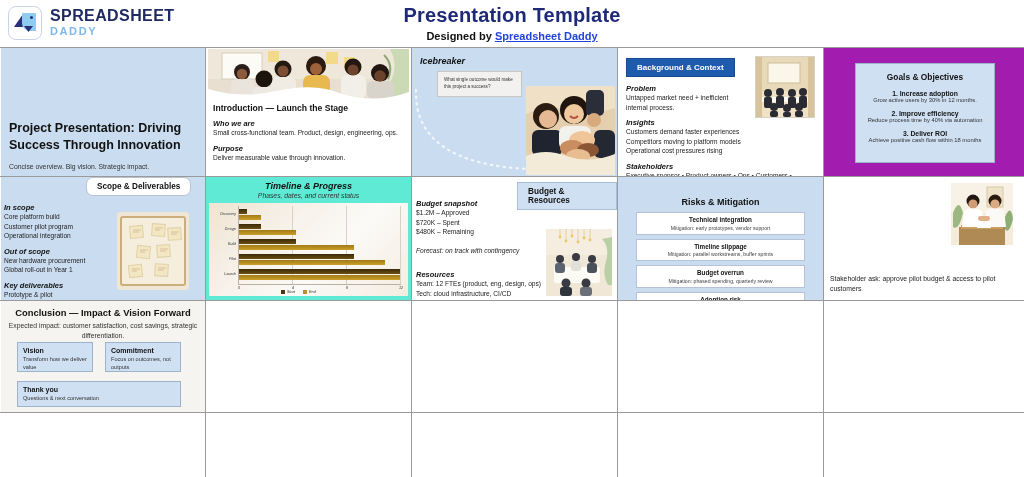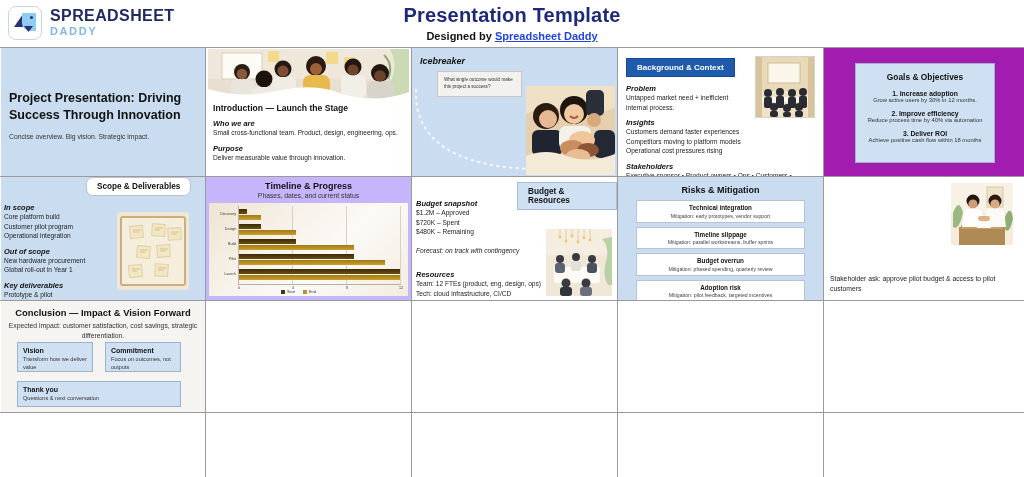--- a/index.html
+++ b/index.html
@@ -125,21 +125,21 @@
     <div class="hline" style="top:0px"></div>
     <div class="hline" style="top:129px"></div>
     <div class="hline" style="top:253px"></div>
     <div class="hline" style="top:365px"></div>
     <div class="vline" style="left:205px"></div>
     <div class="vline" style="left:411px"></div>
     <div class="vline" style="left:617px"></div>
     <div class="vline" style="left:823px"></div>
 
     <div class="cell" style="left:1px;top:1px;width:204px;height:128px;background:#c9dcf0;padding:10px 8px;">
-      <div class="slide-title" style="margin-top:32px">Project Presentation: Driving Success Through Innovation</div>
+      <div class="slide-title" style="margin-top:62px">Project Presentation: Driving Success Through Innovation</div>
       <div class="slide-sub">Concise overview. Big vision. Strategic impact.</div>
     </div>
 
     <div class="cell" style="left:206px;top:1px;width:205px;height:128px;background:#fff;">
 
       <div class="illus" style="left:2px;top:1px;width:201px;height:50px;">
         <svg width="201" height="50" viewBox="0 0 201 50" preserveAspectRatio="none">
           <rect width="201" height="50" fill="#e8dfd0"></rect>
           <rect x="0" y="0" width="201" height="30" fill="#efe7da"></rect>
           <rect x="14" y="4" width="40" height="26" fill="#fdfbf6" stroke="#d8cdb8"></rect>
@@ -303,21 +303,21 @@
             <rect x="12" y="53" width="13" height="12" transform="rotate(-6 18 59)"></rect>
             <rect x="38" y="52" width="13" height="12" transform="rotate(3 44 58)"></rect>
           </g>
           <g stroke="#c4a87a" stroke-width=".6">
             <path d="M16 18 h8 M16 20 h6 M38 16 h8 M38 18 h5 M54 20 h8 M54 22 h6 M23 38 h8 M23 40 h5 M43 37 h8 M43 39 h6 M15 57 h8 M15 59 h5 M41 56 h8 M41 58 h6"></path>
           </g>
         </svg>
       </div>
     </div>
 
-    <div class="cell" style="left:206px;top:130px;width:205px;height:123px;background:#c4b5fd;">
+    <div class="cell" style="left:206px;top:130px;width:205px;height:123px;background:#5eead4;font-style:italic;">
       <div class="chart-title" style="position:absolute;left:0;top:4px;width:205px;">Timeline &amp; Progress</div>
       <div class="chart-subtitle" style="position:absolute;left:0;top:14px;width:205px;">Phases, dates, and current status</div>
 
       <div class="plot" style="left:3px;top:26px;width:199px;height:93px;">
 
         <div style="position:absolute;left:29px;top:3px;width:1px;height:78px;background:#b9b2a4;"></div>
 
         <div style="position:absolute;left:29px;top:81px;width:163px;height:1px;background:#b9b2a4;"></div>
 
         <div class="gridv" style="left:83px;top:3px;height:78px;"></div>
@@ -397,21 +397,21 @@
               <rect x="41" y="34" width="10" height="10" rx="3" fill="#4a505c"></rect>
             <circle cx="20" cy="54" r="4.5"></circle>
               <rect x="14" y="58" width="12" height="9" rx="3" fill="#2f343d"></rect>
             <circle cx="40" cy="54" r="4.5"></circle>
               <rect x="34" y="58" width="12" height="9" rx="3" fill="#6a6f7a"></rect>
           </g>
         </svg>
       </div>
     </div>
 
-    <div class="cell" style="left:618px;top:130px;width:205px;height:123px;background:#c9dcf0;padding:8px 18px;">
+    <div class="cell" style="left:618px;top:130px;width:205px;height:123px;background:#c9dcf0;padding:20px 18px;">
       <div style="font-size:9px;font-weight:bold;color:#111;text-align:center;margin-bottom:5px;">Risks &amp; Mitigation</div>
       <div class="risk-card">
         <div class="risk-h">Technical integration</div>
         <div class="risk-p">Mitigation: early prototypes, vendor support</div>
       </div>
       <div class="risk-card">
         <div class="risk-h">Timeline slippage</div>
         <div class="risk-p">Mitigation: parallel workstreams, buffer sprints</div>
       </div>
       <div class="risk-card">

